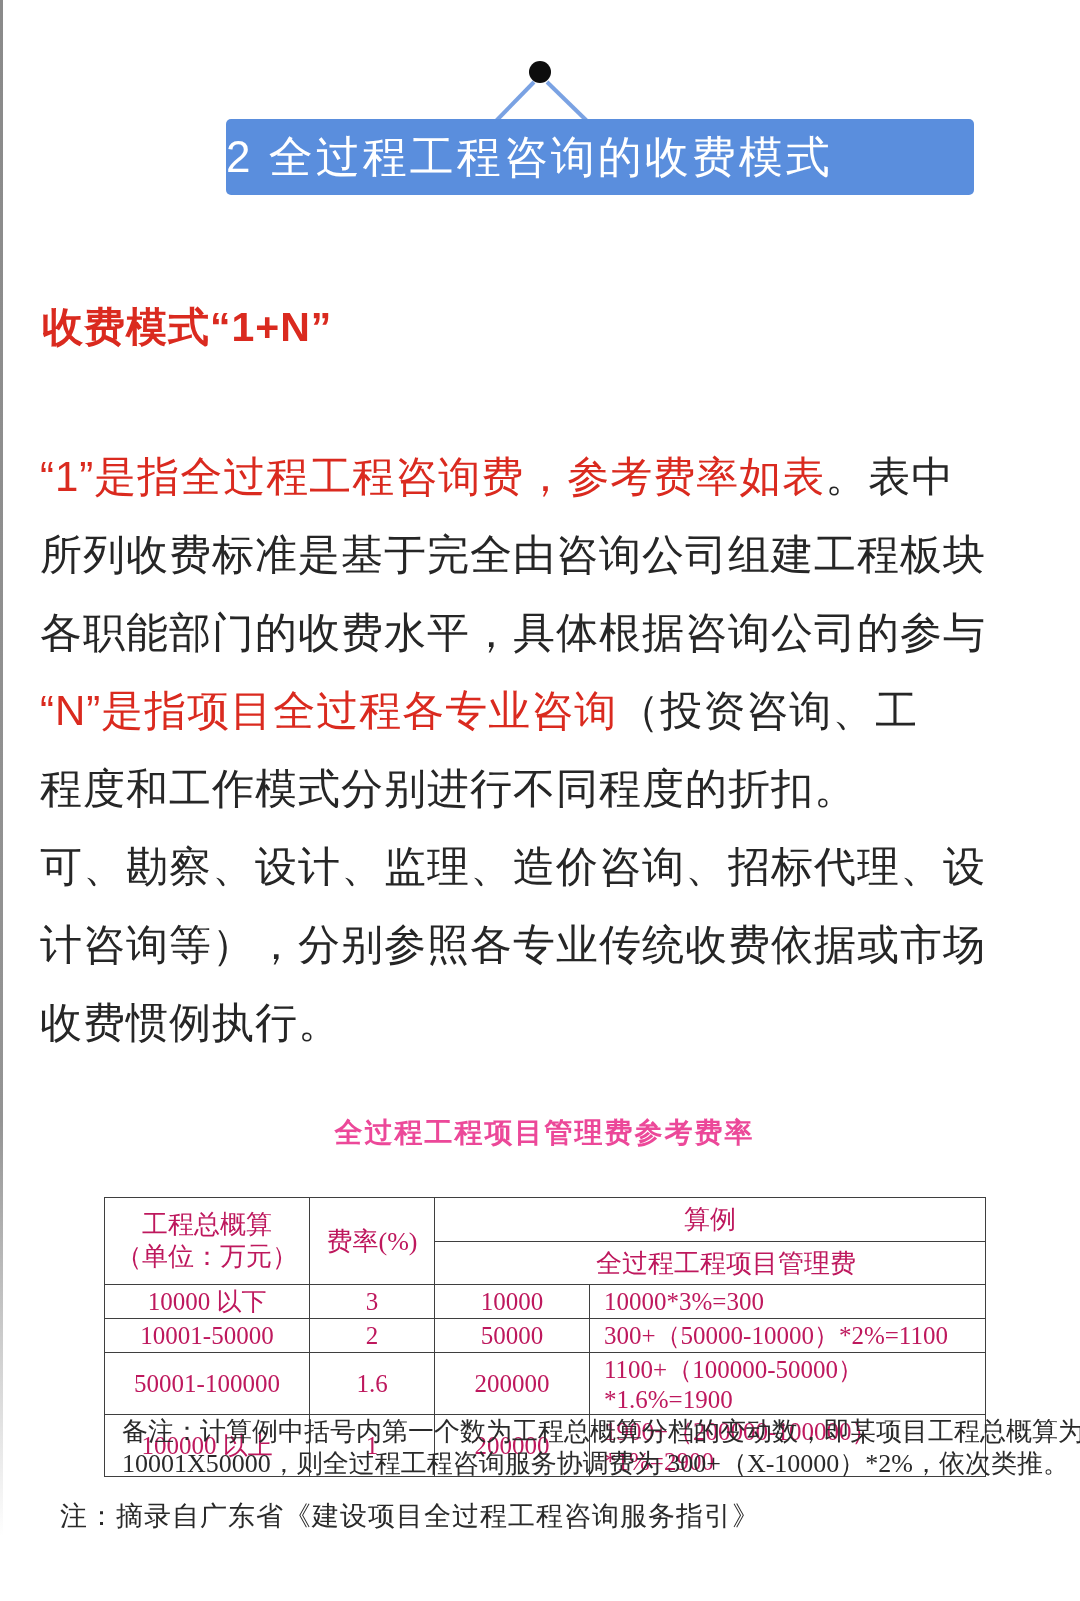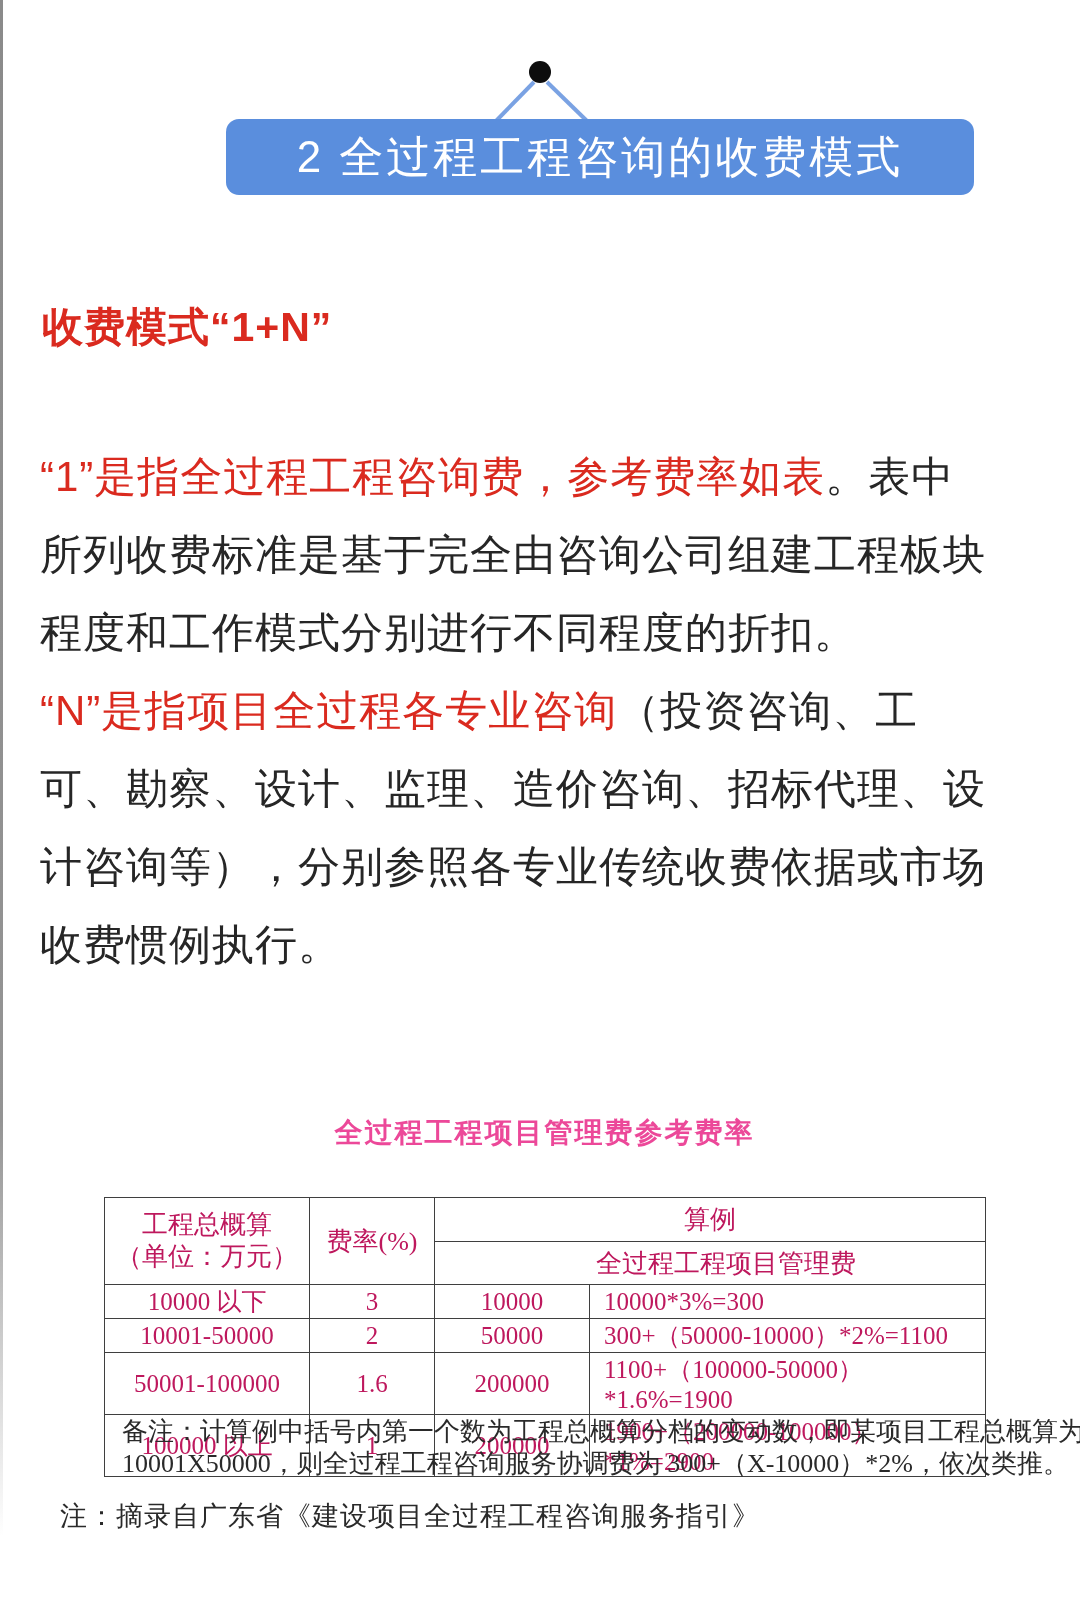--- a/index.html
+++ b/index.html
@@ -18,22 +18,22 @@
     width: 3px; height: 1601px;
     background: linear-gradient(#8a8a8a 0%, #949494 70%, rgba(148,148,148,0) 96%);
   }
   
   .connector { position: absolute; left: 0; top: 0; }
   
   .banner {
     position: absolute; left: 226px; top: 119px;
     width: 748px; height: 76px;
     background: var(--blue, #5a8edd);
-    border-radius: 13px;
-    display: flex; align-items: center; justify-content: center;
+    border-radius: 5px;
+    display: flex; align-items: center; justify-content: flex-start;
     color: #ffffff;
     font-size: 44px;
     letter-spacing: 3px;
     white-space: nowrap;
   }
   
   .heading {
     position: absolute; left: 42px; top: 300px;
     font-size: 41px; font-weight: bold;
     color: var(--red, #da2a1f);
@@ -117,22 +117,23 @@
 
 <div class="banner">
   <span>2  全过程工程咨询的收费模式</span>
 </div>
 
 <div class="heading">收费模式“1+N”</div>
 
 <div class="paragraph">
     <div class="para-line"><span class="red">“1”是指全过程工程咨询费，参考费率如表</span><span>。表中</span></div>
     <div class="para-line"><span>所列收费标准是基于完全由咨询公司组建工程板块</span></div>
+    <div class="para-line"><span>各职能部门的收费水平，具体根据咨询公司的参与</span></div>
+    <div class="para-line"><span class="red">“N”是指项目全过程各专业咨询</span><span>（投资咨询、工</span></div>
     <div class="para-line"><span>程度和工作模式分别进行不同程度的折扣。</span></div>
-    <div class="para-line"><span class="red">“N”是指项目全过程各专业咨询</span><span>（投资咨询、工</span></div>
     <div class="para-line"><span>可、勘察、设计、监理、造价咨询、招标代理、设</span></div>
     <div class="para-line"><span>计咨询等），分别参照各专业传统收费依据或市场</span></div>
     <div class="para-line"><span>收费惯例执行。</span></div>
   </div>
 
 <div class="table-title">全过程工程项目管理费参考费率</div>
 
 <table class="fee-table">
   <colgroup>
     <col style="width:205px">

